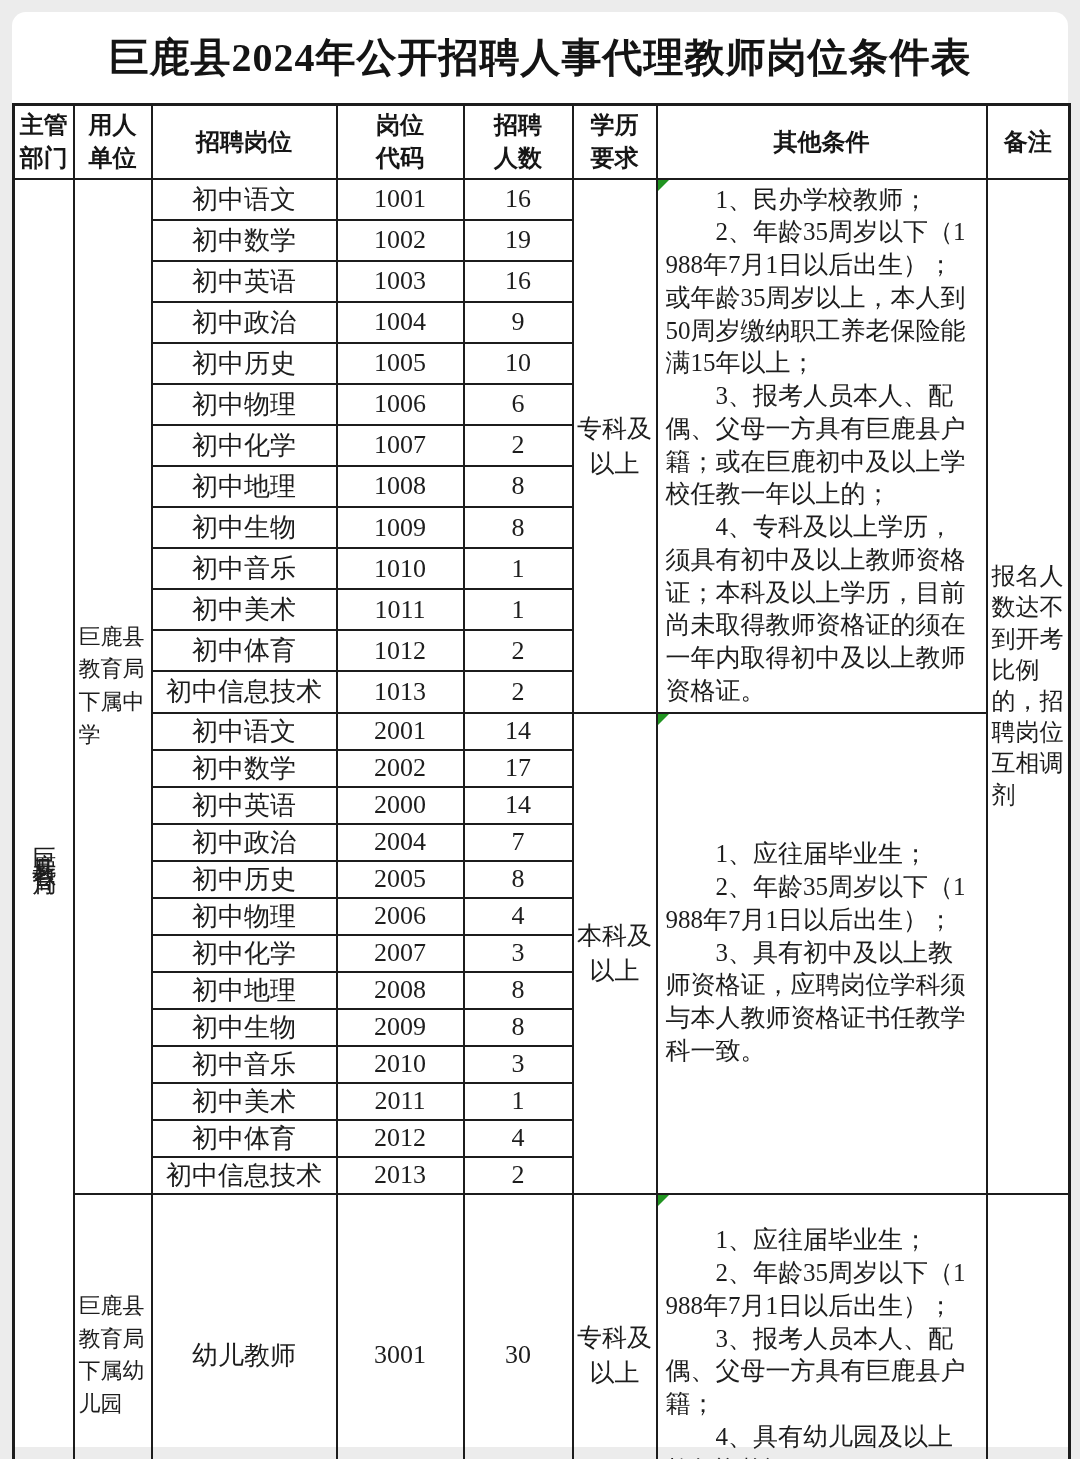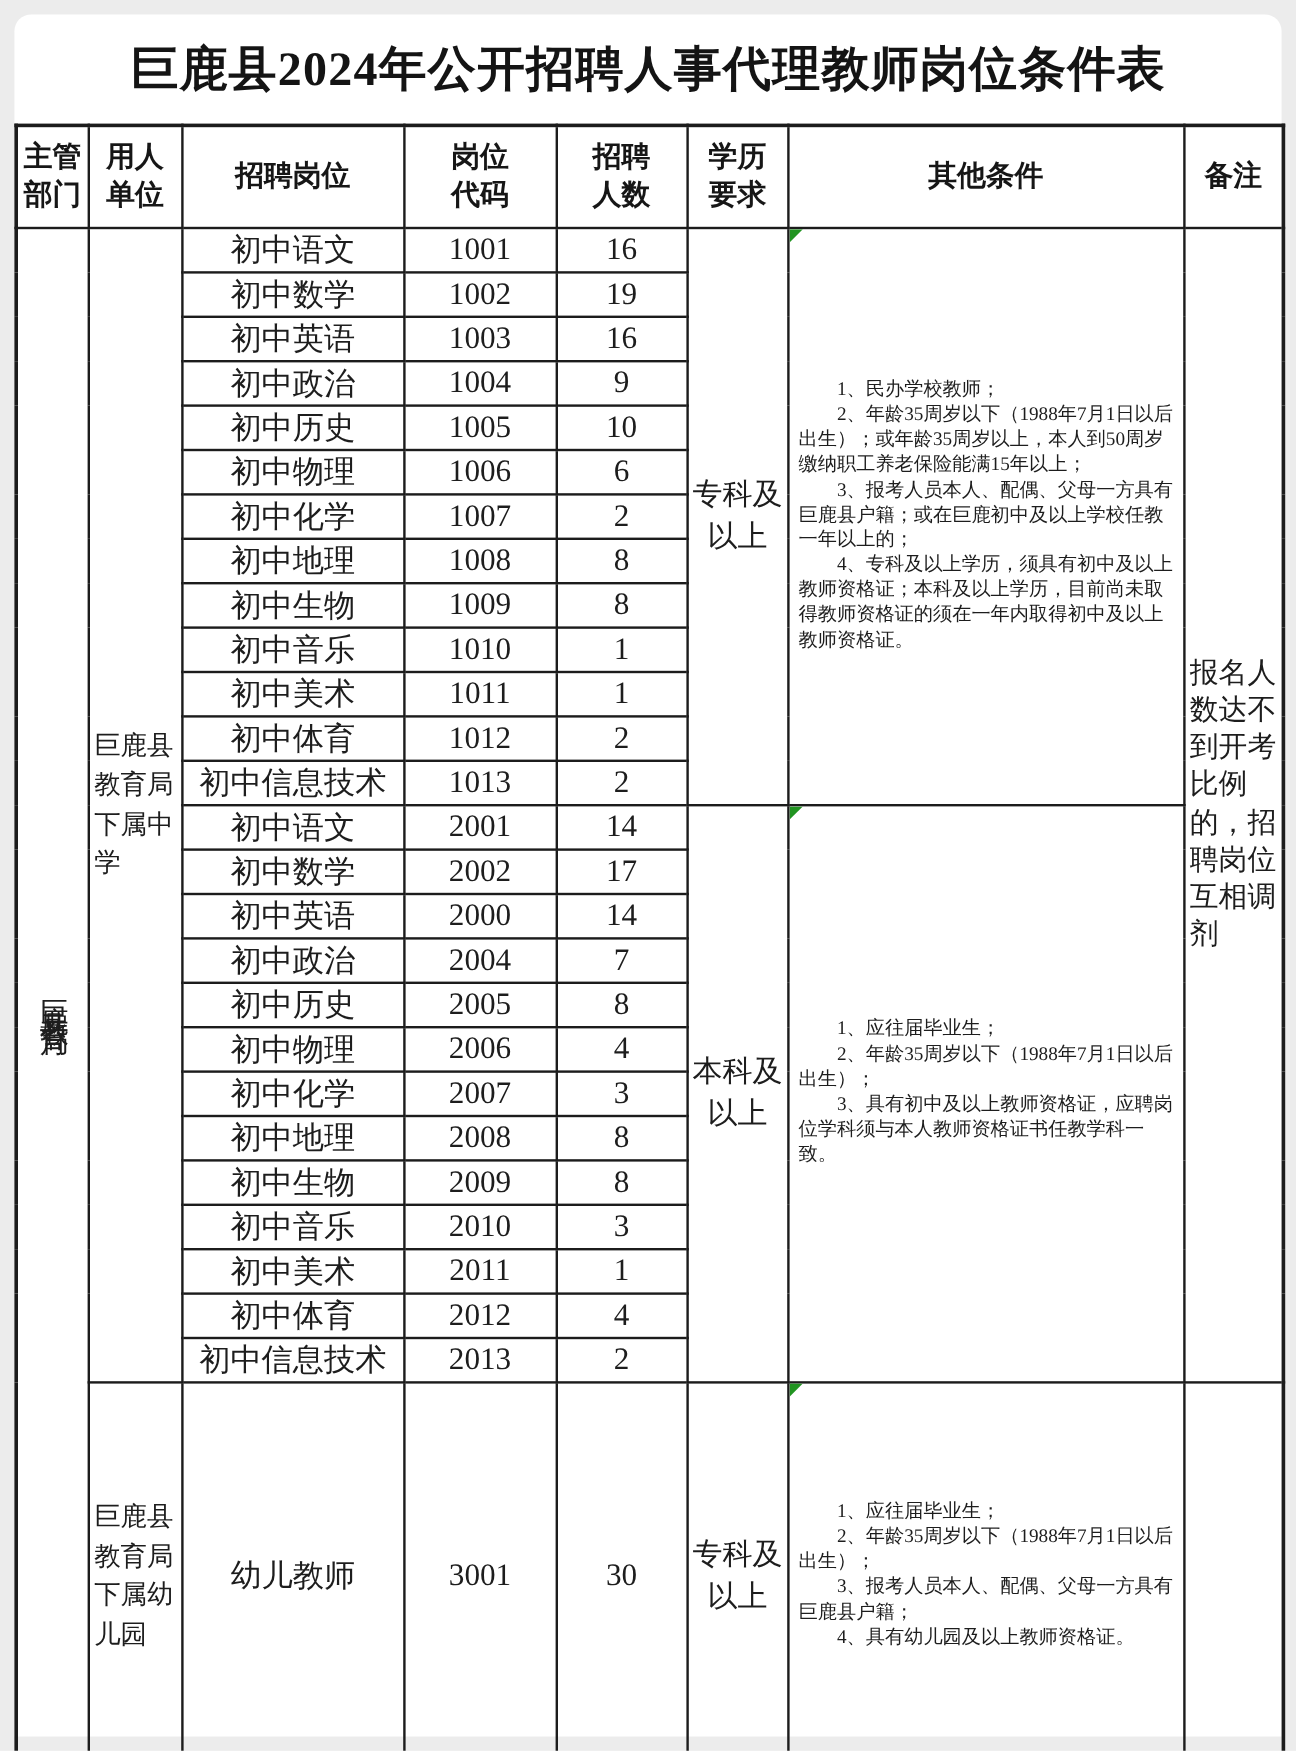--- a/index.html
+++ b/index.html
@@ -32,21 +32,21 @@
     width:1056px;
     border:3px solid #1c1c1c;
   }
   th,td{
     border:2px solid #1c1c1c;
     text-align:center;
     vertical-align:middle;
     padding:0;
     overflow:hidden;
   }
-  tr.head{height:85px;}
+  tr.head{height:74px;}
   tr.r{height:36px;}
   tr.big{height:324px;}
   th{
     font-family:"Liberation Sans","DejaVu Sans",sans-serif;
     font-weight:bold;
     font-size:24px;
     line-height:1.35;
     white-space:pre-line;
     color:#161616;
   }
@@ -69,21 +69,21 @@
   }
   td.edu{
     font-size:25px;
     line-height:1.4;
     padding:0 2px;
     word-break:break-all;
   }
   td.cond{
     position:relative;
     text-align:left;
-    font-size:16px;
+    font-size:25px;
     line-height:1.31;
     padding:4px 8px;
     word-break:break-all;
   }
   td.cond p{margin:0;text-indent:2em;}
   td.remark{
     font-size:24px;
     line-height:1.3;
     text-align:left;
     padding:0 4px;

